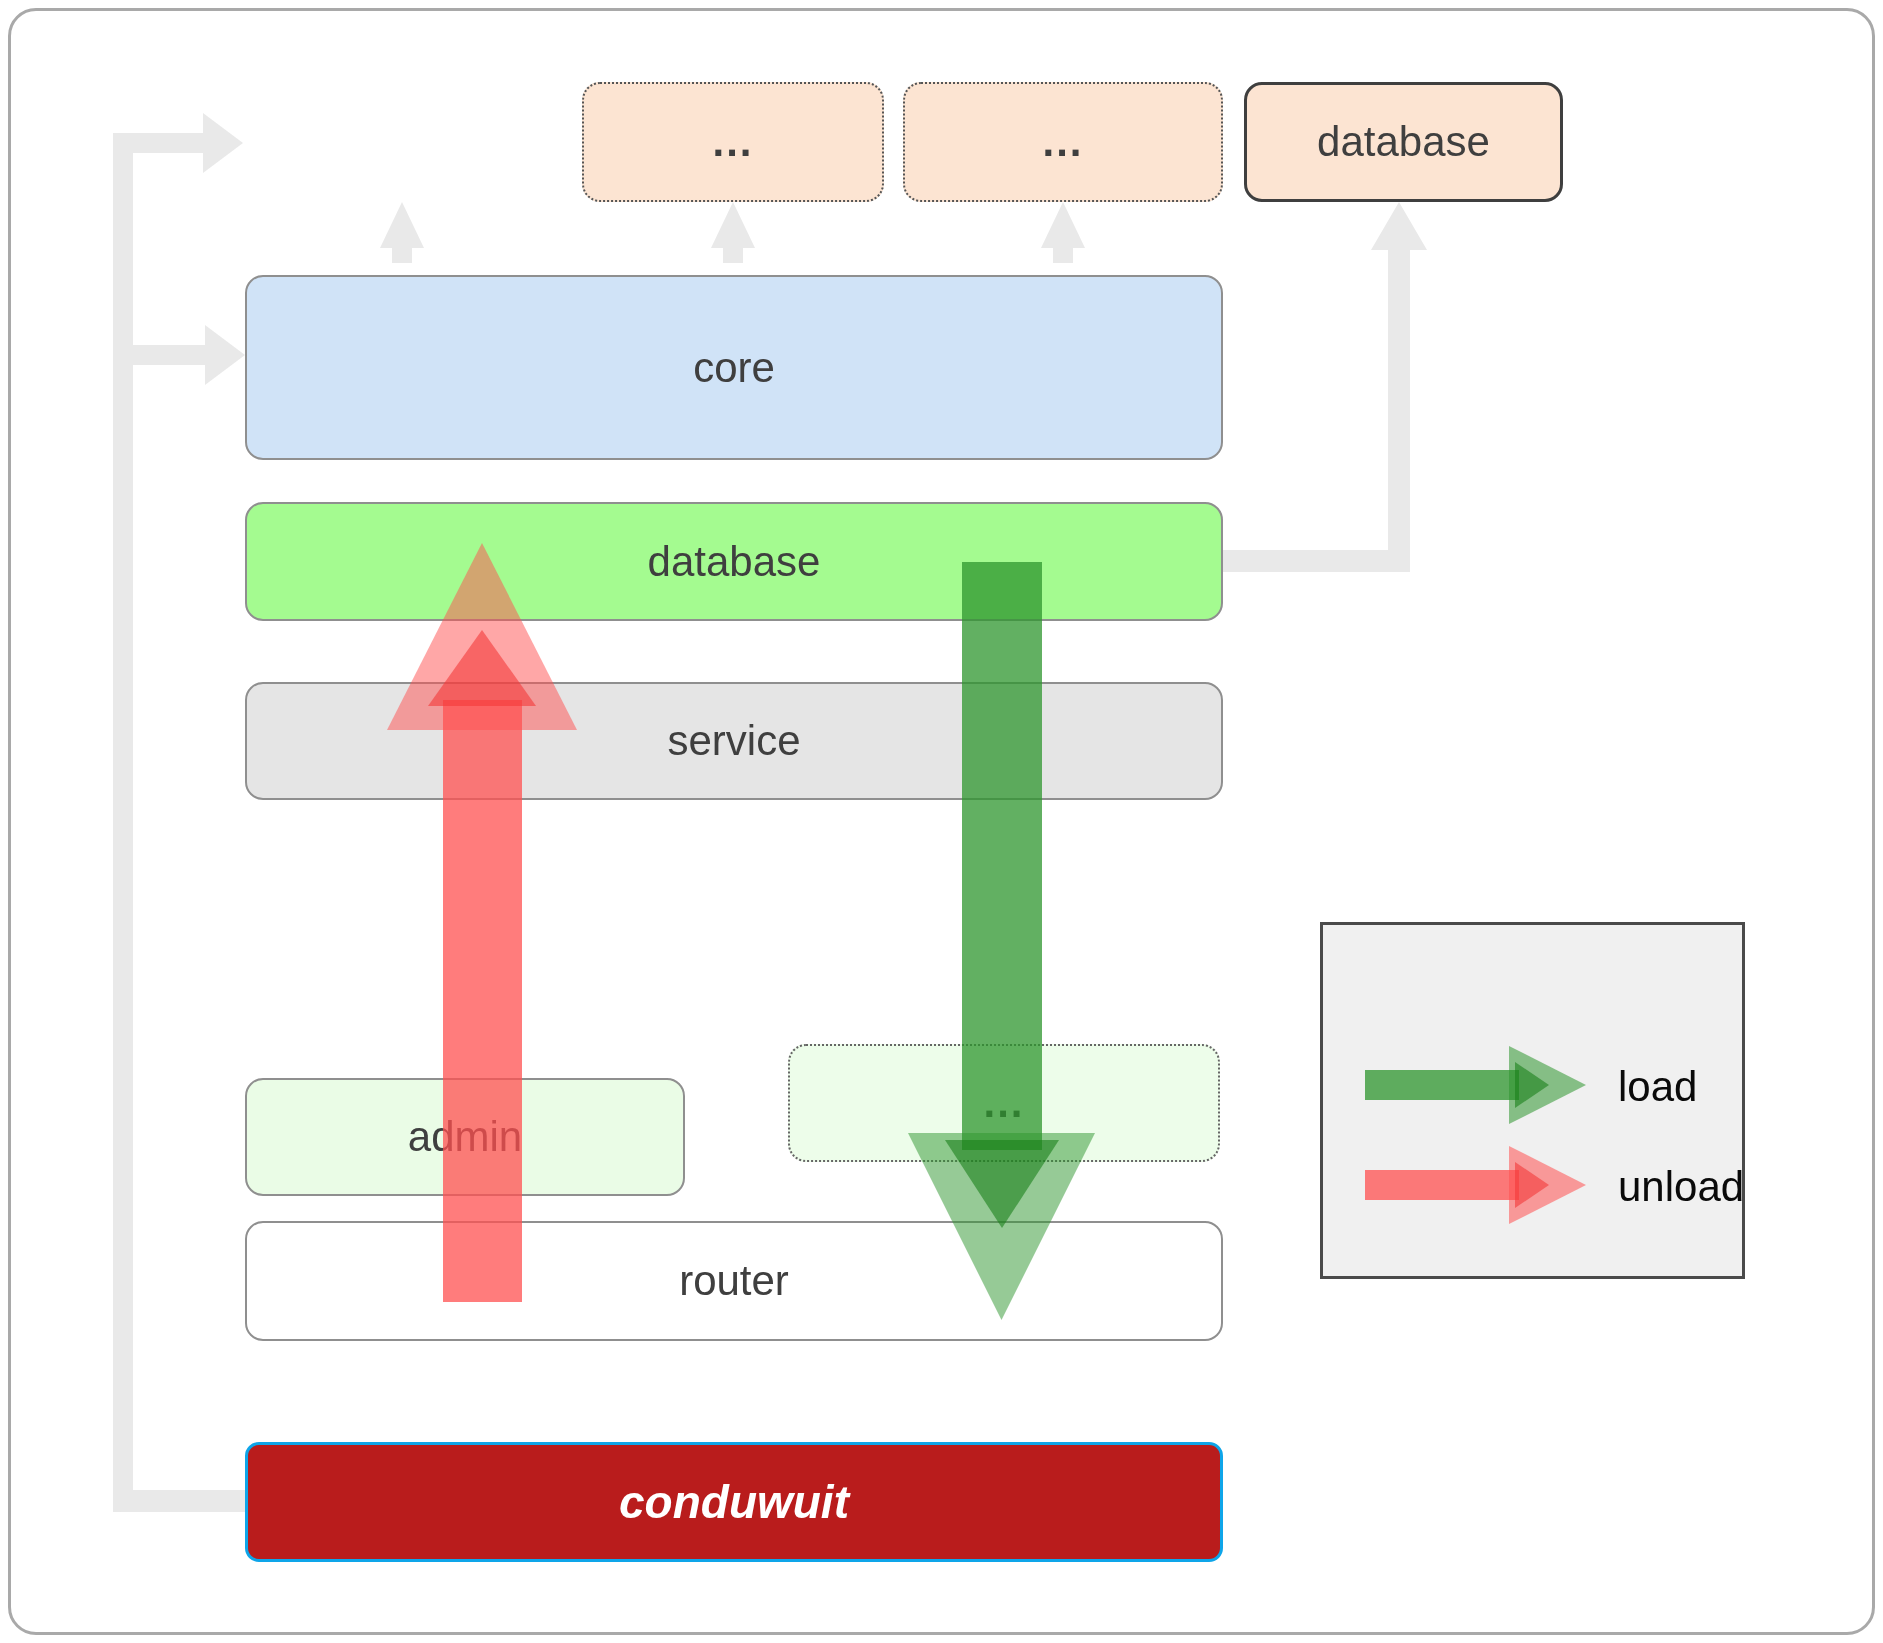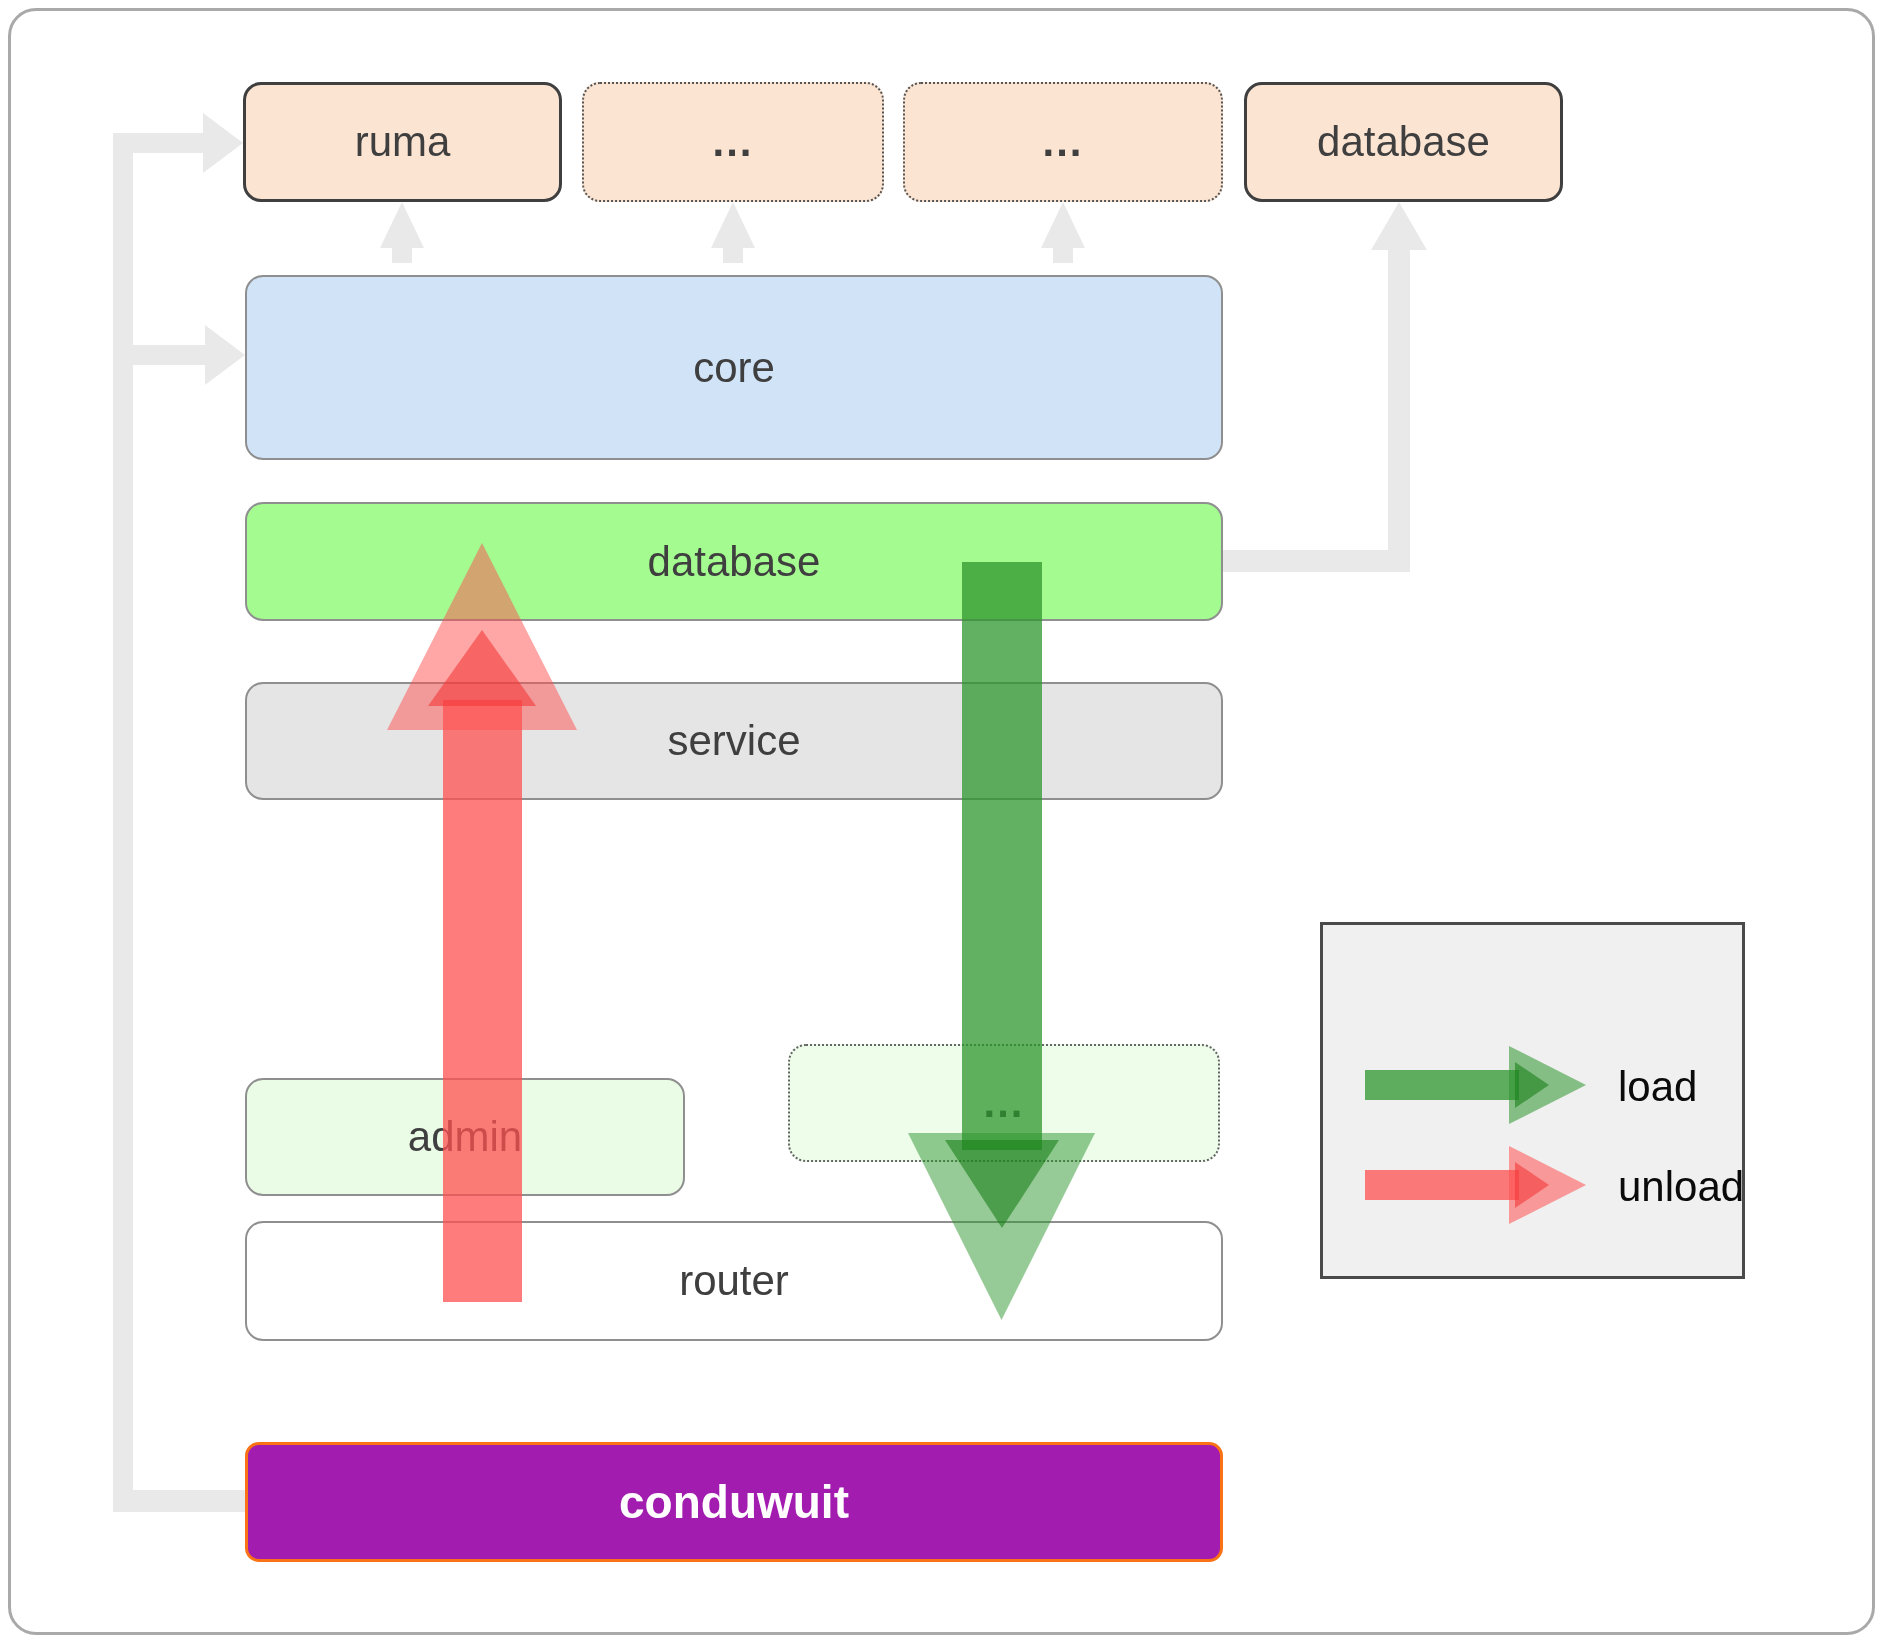--- a/index.html
+++ b/index.html
@@ -13,21 +13,21 @@
   
   .node{
     display:flex;align-items:center;justify-content:center;
     font-size:42px;color:#3f3f3f;border-radius:18px;
   }
   .node.solid-dark{border:3px solid #3f3f3f;background:#fce4d2;}
   .node.dotted{border:2px dotted #555;background:#fce4d2;}
   .node.mid{border:2px solid #8f8f8f;}
   .ellipsis{font-weight:700;letter-spacing:2px;}
   .conduwuit{
-    background:#a21caf;border:3px solid #f97316;color:#ffffff;font-weight:600;border-radius:14px;
+    background:#b91c1c;border:3px solid #0ea5e9;color:#ffffff;font-weight:600;border-radius:14px;font-style:italic;
   }
   
   .gray{background:#e9e9e9;}
   .tri-right{background:#e9e9e9;clip-path:polygon(0 0,100% 50%,0 100%);}
   .tri-up{background:#e9e9e9;clip-path:polygon(50% 0,100% 100%,0 100%);}
   
   .red-fill75{background:rgba(255,80,80,0.75);}
   .red-fill50{background:rgba(255,80,80,0.5);clip-path:polygon(50% 0,100% 100%,0 100%);}
   .red-fill60{background:rgba(244,56,56,0.6);clip-path:polygon(50% 0,100% 100%,0 100%);}
   .green-fill75{background:rgba(45,150,45,0.75);}
@@ -64,23 +64,20 @@
   <div class="abs gray" style="left:1388px;top:248px;width:22px;height:324px;border-bottom-right-radius:10px;"></div>
   <div class="abs tri-up" style="left:1371px;top:202px;width:56px;height:48px;"></div>
 
   <div class="abs gray" style="left:392px;top:248px;width:20px;height:15px;"></div>
   <div class="abs tri-up" style="left:380px;top:202px;width:44px;height:46px;"></div>
   <div class="abs gray" style="left:723px;top:248px;width:20px;height:15px;"></div>
   <div class="abs tri-up" style="left:711px;top:202px;width:44px;height:46px;"></div>
   <div class="abs gray" style="left:1053px;top:248px;width:20px;height:15px;"></div>
   <div class="abs tri-up" style="left:1041px;top:202px;width:44px;height:46px;"></div>
 
-  <div class="abs node solid-dark" style="left:243px;top:82px;width:319px;height:120px;">
-    <span>ruma</span>
-  </div>
   <div class="abs node dotted ellipsis" style="left:582px;top:82px;width:302px;height:120px;">
     <span>...</span>
   </div>
   <div class="abs node dotted ellipsis" style="left:903px;top:82px;width:320px;height:120px;">
     <span>...</span>
   </div>
   <div class="abs node solid-dark" style="left:1244px;top:82px;width:319px;height:120px;">
     <span>database</span>
   </div>
 

